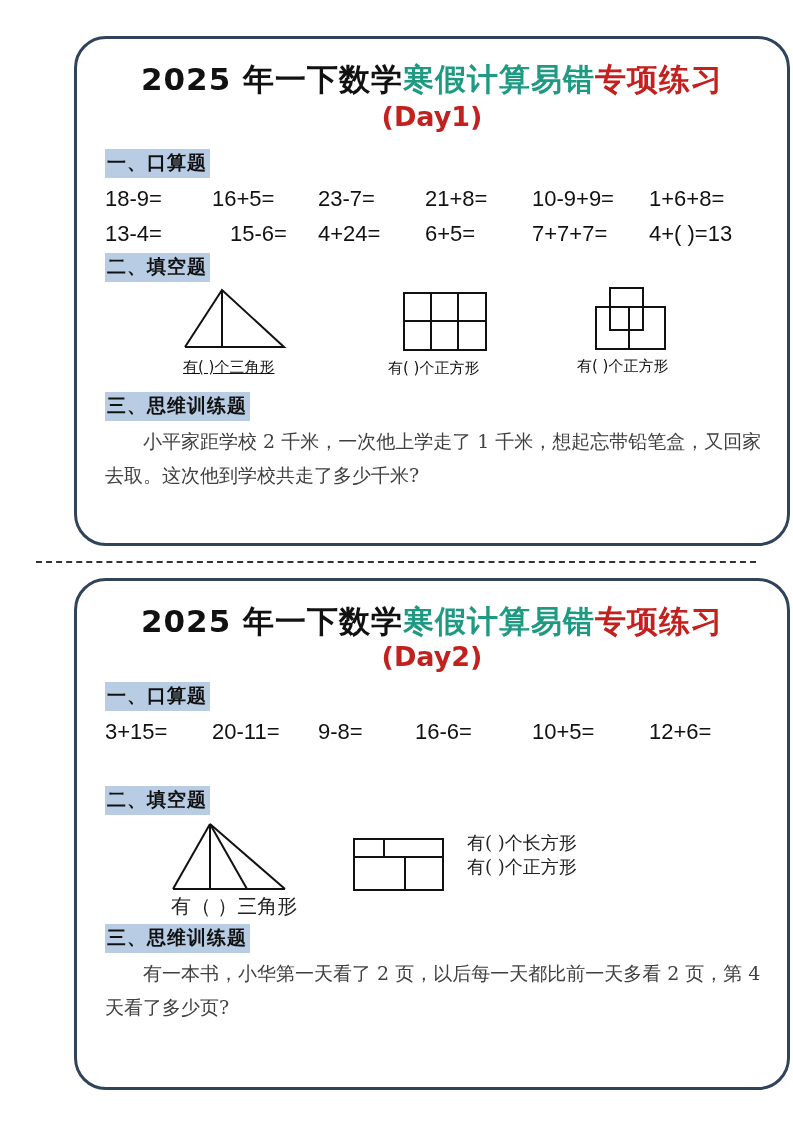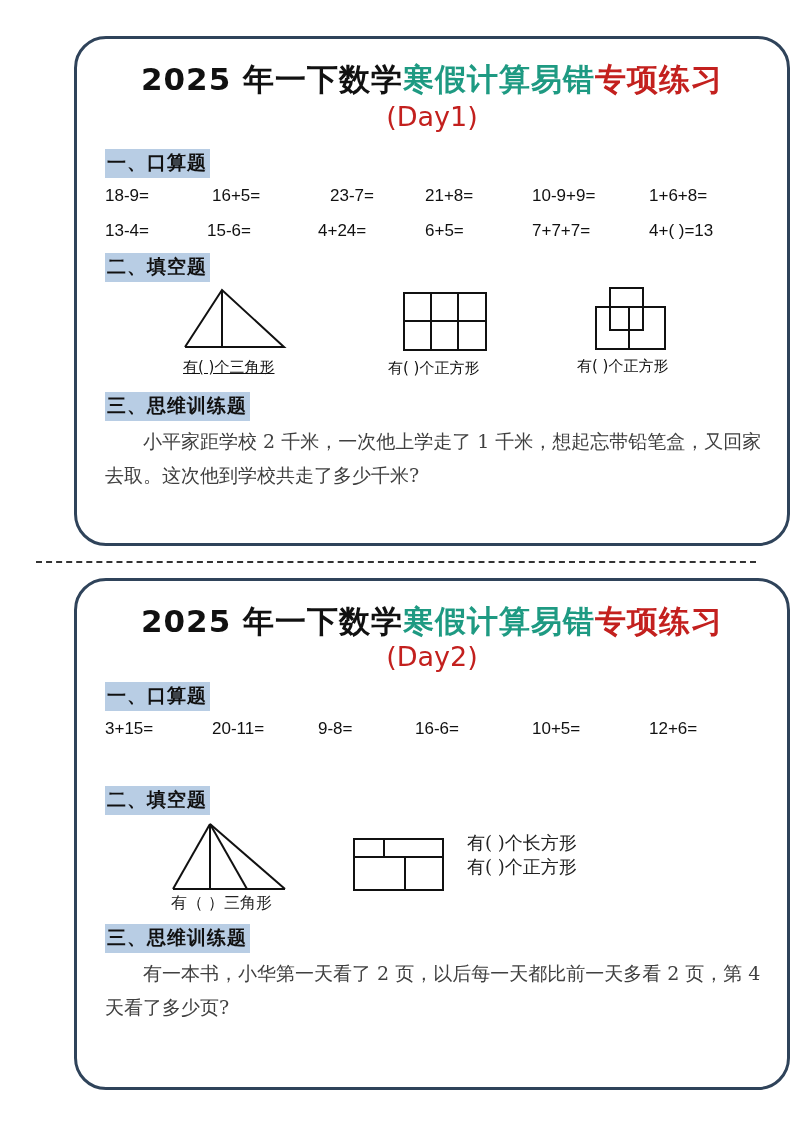--- a/index.html
+++ b/index.html
@@ -15,28 +15,28 @@
   #card2 { top: 578px; height: 512px; }
   .title {
     position: absolute; left: 0; right: 0; text-align: center;
     font-size: 31px; font-weight: bold; letter-spacing: 1px; white-space: nowrap;
   }
   .title .t-black { color: #111; }
   .title .t-teal { color: #1e9a82; }
   .title .t-red { color: #c3201e; }
   .subtitle {
     position: absolute; left: 0; right: 0; text-align: center;
-    font-size: 27px; font-weight: normal; color: #c3201e;
+    font-size: 27px; font-weight: bold; color: #c3201e;
   }
   .section-head {
     position: absolute; left: 28px; background: #b8cde4;
     font-size: 19px; font-weight: bold; padding: 1px 3px 2px 2px; color: #111;
     letter-spacing: 1px; font-family: "DejaVu Sans", sans-serif;
   }
-  .calc-row { position: absolute; left: 28px; font-size: 17px; height: 22px; }
+  .calc-row { position: absolute; left: 28px; font-size: 22px; height: 22px; }
   .calc-row span { position: absolute; top: 0; white-space: nowrap; font-family: "Liberation Sans", sans-serif; }
   .fig { position: absolute; }
   .fig-label { position: absolute; font-size: 15px; white-space: nowrap; font-family: "DejaVu Sans", sans-serif; }
   .problem {
     position: absolute; left: 28px; width: 660px;
     font-family: "DejaVu Serif", "Liberation Serif", serif; font-size: 19px; line-height: 34px;
     text-indent: 2em; color: #404040;
   }
   .divider {
     position: absolute; top: 561px; left: 36px; width: 720px; height: 0;
@@ -50,28 +50,28 @@
 <div class="card" id="card1">
   <div class="title" style="top:20px;">
     <span class="t-black">2025 年一下数学</span><span class="t-teal">寒假计算易错</span><span class="t-red">专项练习</span>
   </div>
   <div class="subtitle" style="top:62px;">(Day1)</div>
 
   <div class="section-head" style="top:110px;">一、口算题</div>
   <div class="calc-row" style="top:147px; width:660px;">
     <span style="left:0px">18-9=</span>
     <span style="left:107px">16+5=</span>
-    <span style="left:225px">23-7=</span>
+    <span style="left:213px">23-7=</span>
     <span style="left:320px">21+8=</span>
     <span style="left:427px">10-9+9=</span>
     <span style="left:544px">1+6+8=</span>
   </div>
   <div class="calc-row" style="top:182px; width:660px;">
     <span style="left:0px">13-4=</span>
-    <span style="left:102px">15-6=</span>
+    <span style="left:125px">15-6=</span>
     <span style="left:213px">4+24=</span>
     <span style="left:320px">6+5=</span>
     <span style="left:427px">7+7+7=</span>
     <span style="left:544px">4+(    )=13</span>
   </div>
 
   <div class="section-head" style="top:214px;">二、填空题</div>
 
   <svg class="fig" style="left:105px; top:248px;" width="105" height="64">
     <polyline points="3,60 40,3 102,60 3,60" fill="none" stroke="#111" stroke-width="2"></polyline>
@@ -118,21 +118,21 @@
 
   <div class="section-head" style="top:205px;">二、填空题</div>
 
   <svg class="fig" style="left:93px; top:240px;" width="118" height="72">
     <line x1="3" y1="68" x2="115" y2="68" stroke="#111" stroke-width="2"></line>
     <line x1="40" y1="3" x2="3" y2="68" stroke="#111" stroke-width="2"></line>
     <line x1="40" y1="3" x2="40" y2="68" stroke="#111" stroke-width="2"></line>
     <line x1="40" y1="3" x2="77" y2="68" stroke="#111" stroke-width="2"></line>
     <line x1="40" y1="3" x2="115" y2="68" stroke="#111" stroke-width="2"></line>
   </svg>
-  <div class="fill-text" style="left:94px; top:312px; font-size:16px;">有（      ）三角形</div>
+  <div class="fill-text" style="left:94px; top:312px; font-size:20px;">有（      ）三角形</div>
 
   <svg class="fig" style="left:275px; top:256px;" width="94" height="56">
     <rect x="2" y="2" width="89" height="51" fill="none" stroke="#111" stroke-width="2"></rect>
     <line x1="2" y1="20" x2="91" y2="20" stroke="#111" stroke-width="2"></line>
     <line x1="32" y1="2" x2="32" y2="20" stroke="#111" stroke-width="2"></line>
     <line x1="53" y1="20" x2="53" y2="53" stroke="#111" stroke-width="2"></line>
   </svg>
   <div class="fill-text" style="left:390px; top:250px;">有(        )个长方形</div>
   <div class="fill-text" style="left:390px; top:274px;">有(        )个正方形</div>
 

